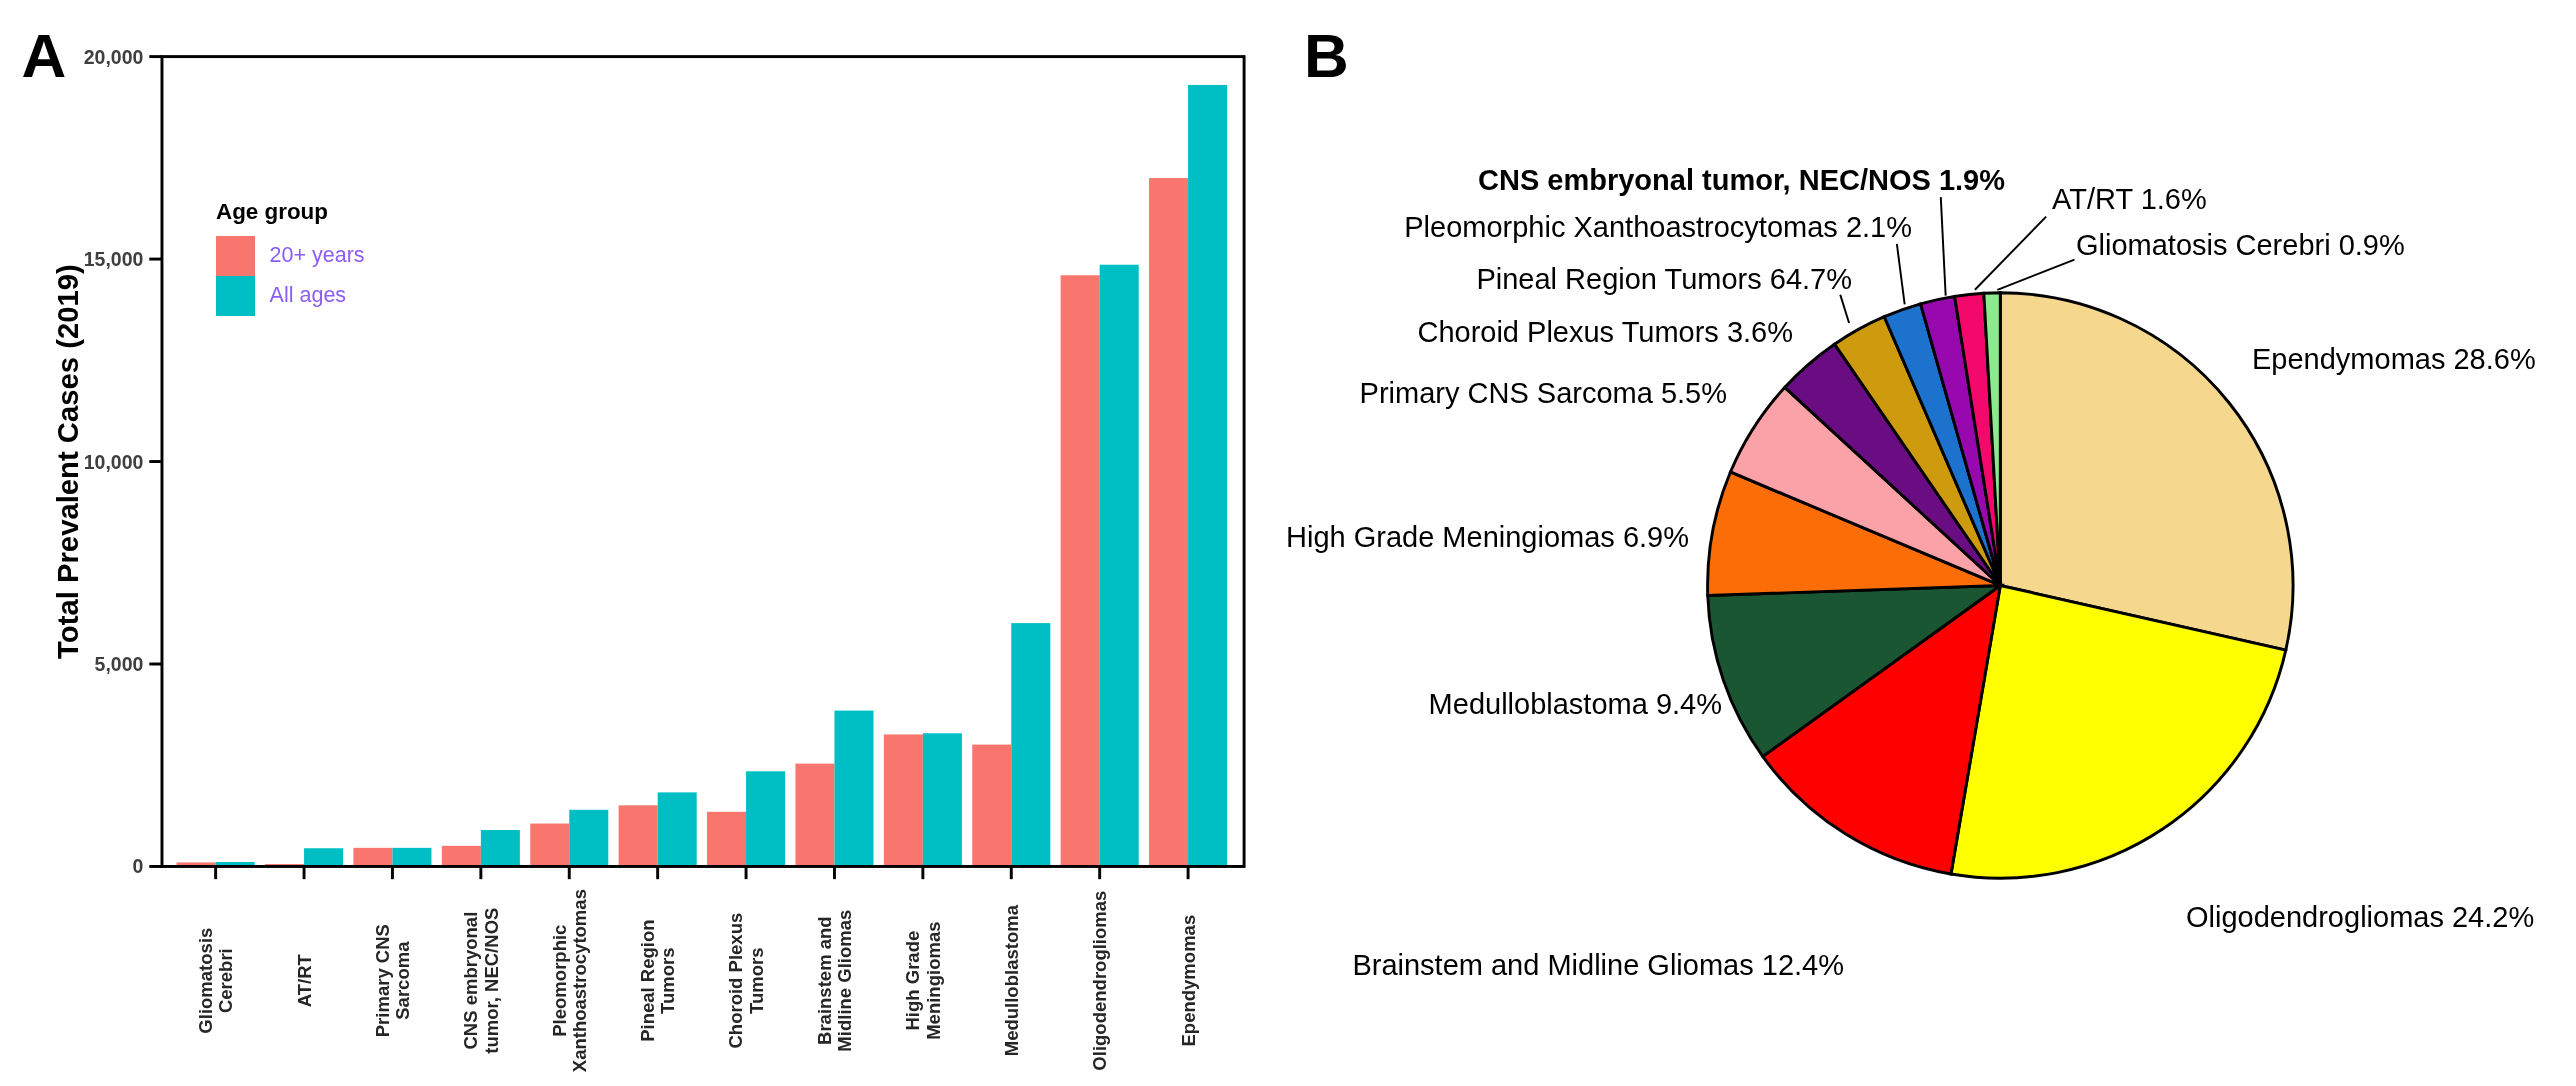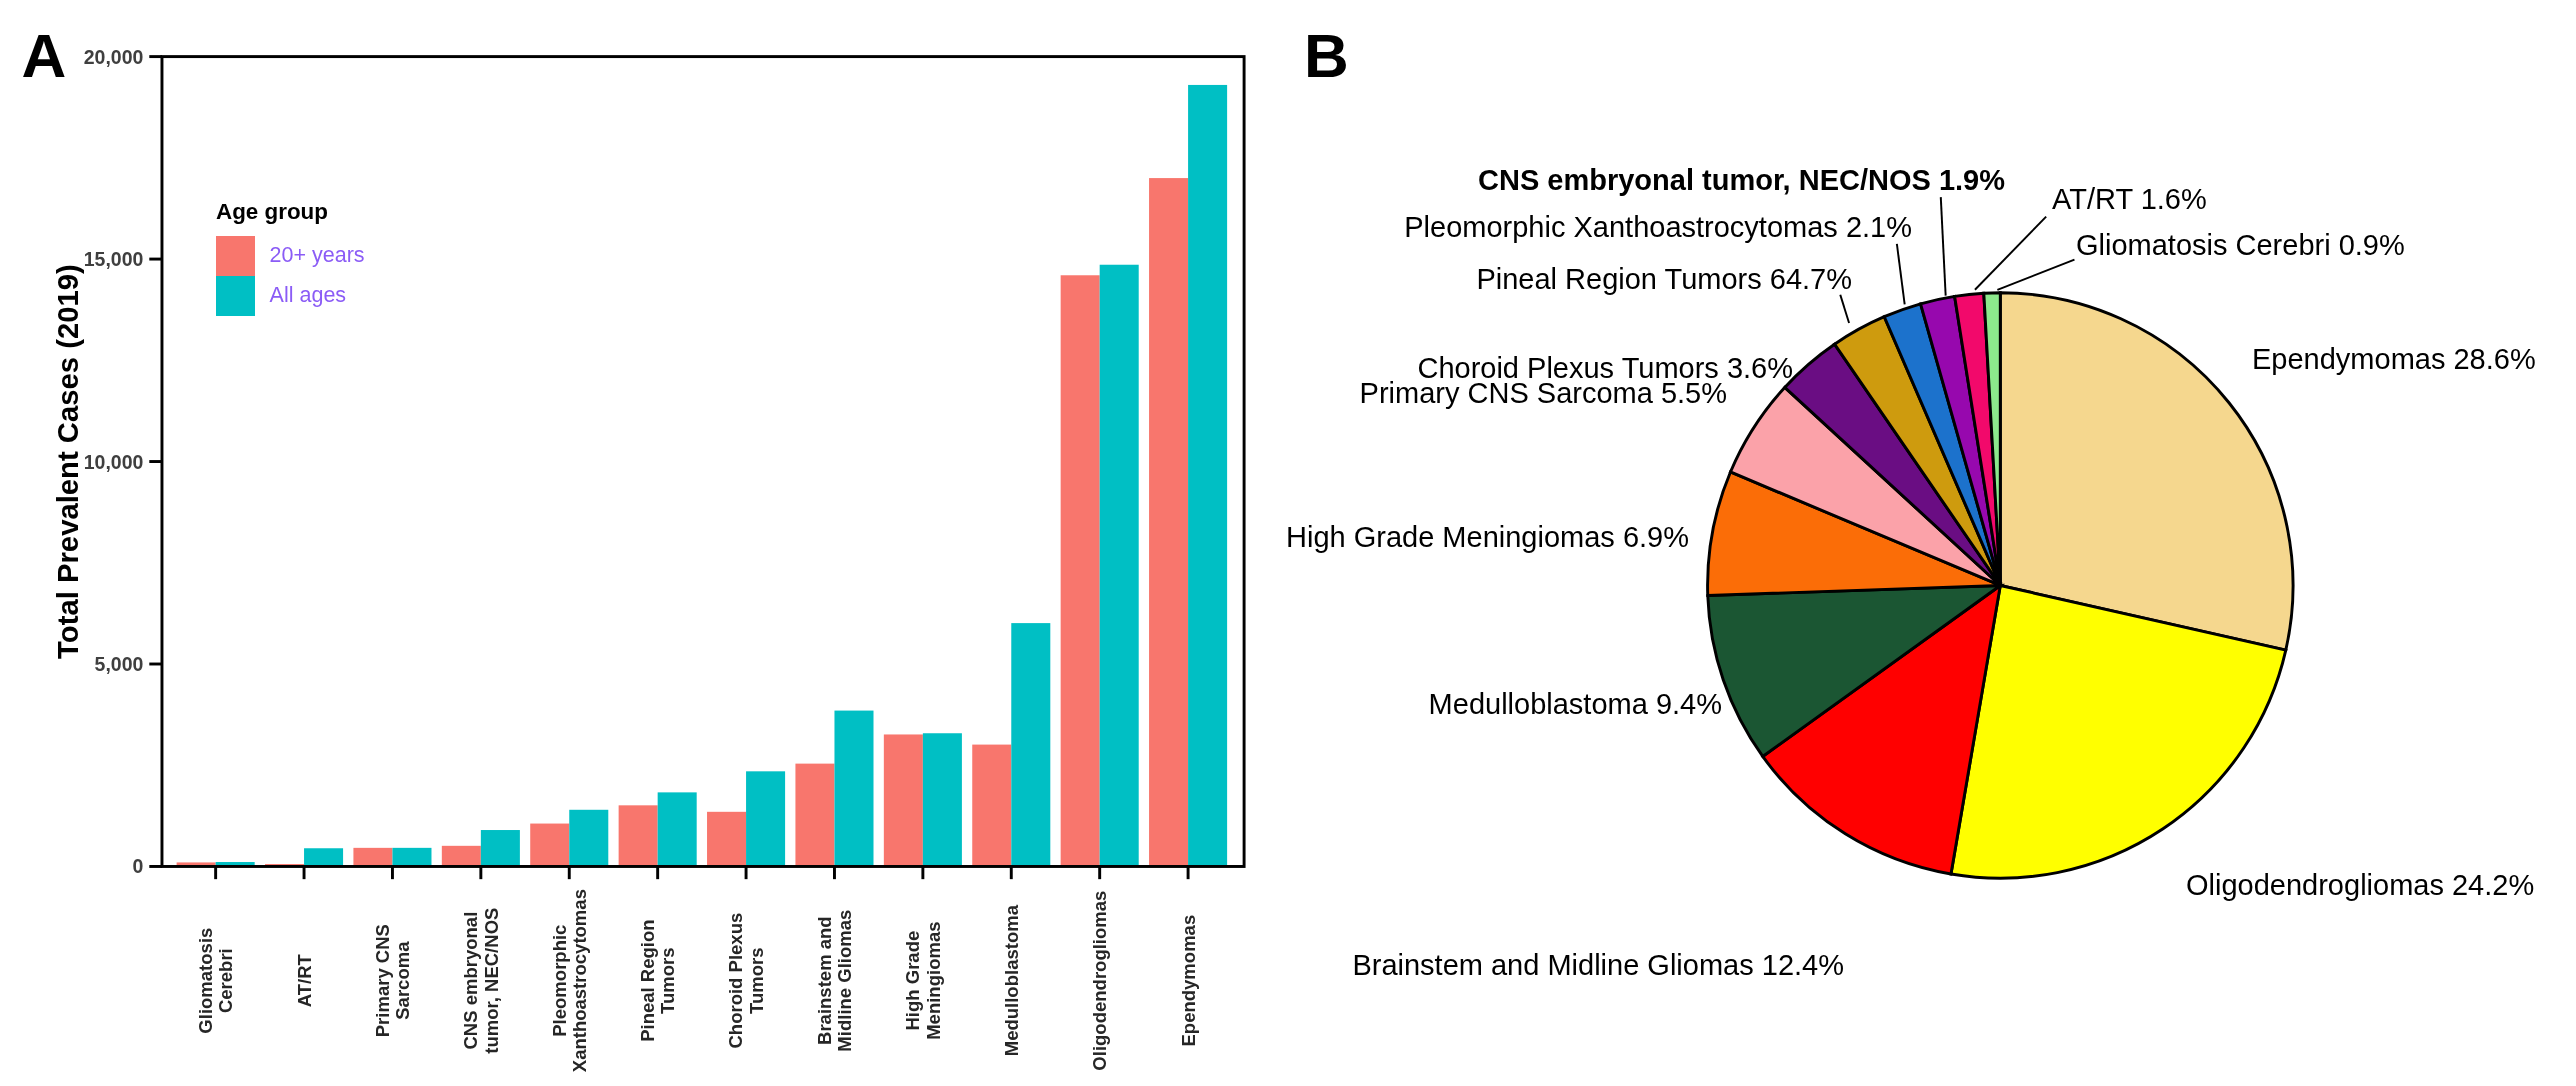--- a/index.html
+++ b/index.html
@@ -137,26 +137,26 @@
       <span class="legend-label">20+ years</span>
     </div>
     <div class="legend-row">
       <span class="swatch" id="swatch-1" style="background: rgb(0, 191, 196);"></span>
       <span class="legend-label">All ages</span>
     </div>
   </div>
 
   <div id="pie-labels">
       <div class="pie-label" style="top: 343px; left: 2252px;">Ependymomas 28.6%</div>
-      <div class="pie-label" style="top: 869px; left: 2186px;">Oligodendrogliomas 24.2%</div>
+      <div class="pie-label" style="top: 901px; left: 2186px;">Oligodendrogliomas 24.2%</div>
       <div class="pie-label" style="top: 901px; right: 732px; margin-top: 48px;">Brainstem and Midline Gliomas 12.4%</div>
       <div class="pie-label" style="top: 688px; right: 854px;">Medulloblastoma 9.4%</div>
       <div class="pie-label" style="top: 521px; right: 887px;">High Grade Meningiomas 6.9%</div>
       <div class="pie-label" style="top: 377px; right: 849px;">Primary CNS Sarcoma 5.5%</div>
-      <div class="pie-label" style="top: 316px; right: 783px; margin-top: 36px;">Choroid Plexus Tumors 3.6%</div>
+      <div class="pie-label" style="top: 316px; right: 783px;">Choroid Plexus Tumors 3.6%</div>
       <div class="pie-label" style="top: 263px; right: 724px;">Pineal Region Tumors 64.7%</div>
       <div class="pie-label" style="top: 211px; right: 664px;">Pleomorphic Xanthoastrocytomas 2.1%</div>
       <div class="pie-label" style="top: 164px; right: 571px; font-weight: bold;">CNS embryonal tumor, NEC/NOS 1.9%</div>
       <div class="pie-label" style="top: 183px; left: 2052px;">AT/RT 1.6%</div>
       <div class="pie-label" style="top: 229px; left: 2076px;">Gliomatosis Cerebri 0.9%</div>
     </div>
 
 </div>
 
 

